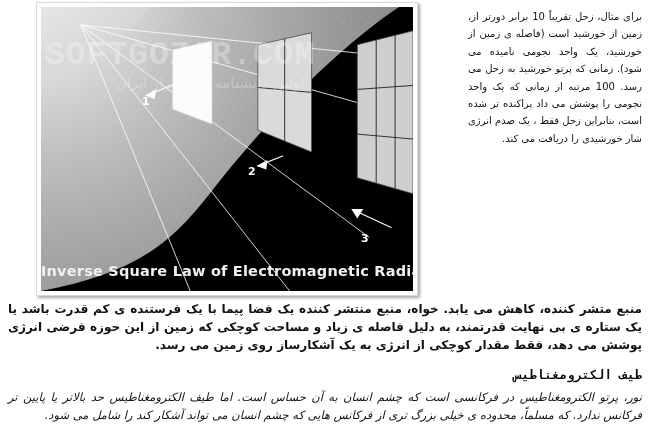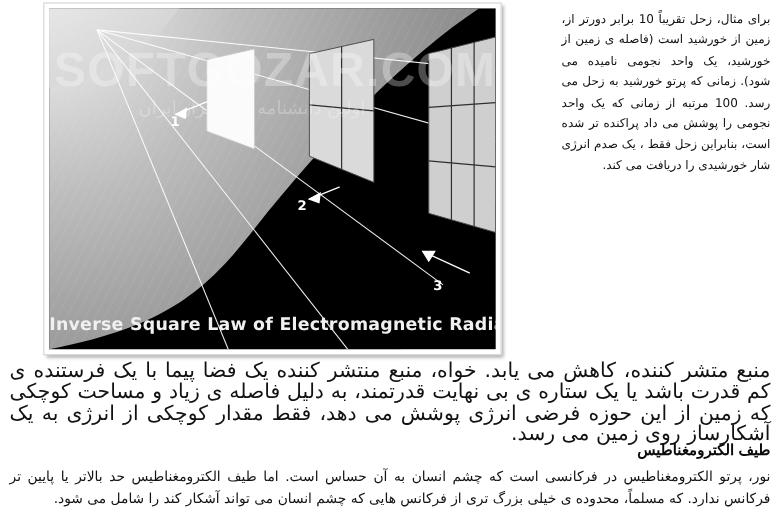--- a/index.html
+++ b/index.html
@@ -121,22 +121,22 @@
   .watermark {
     position: absolute;
     left: 4px;
     top: 32px;
     width: 330px;
     pointer-events: none;
     text-align: left;
     z-index: 6;
   }
   .watermark .wm-main {
-    font-family: Liberation Sans, sans-serif;
-    font-size: 40px;
+    font-family: Liberation Mono, monospace;
+    font-size: 33px;
     font-weight: 700;
     letter-spacing: 1px;
     color: rgba(255,255,255,0.30);
     line-height: 1;
   }
   .watermark .wm-sub {
     margin-top: 3px;
     font-family: "DejaVu Sans", "Liberation Sans", sans-serif;
     font-size: 15px;
     color: rgba(255,255,255,0.27);
@@ -163,52 +163,53 @@
 
   
   .flow-text {
     position: absolute;
     left: 8px;
     right: 8px;
     top: 301px;
     direction: rtl;
     text-align: justify;
     font-family: "DejaVu Sans", "Liberation Sans", sans-serif;
-    font-size: 17px;
+    font-size: 12px;
     line-height: 17.8px;
     color: #121212;
+    font-weight: bold;
   }
   .flow-text p { margin: 0; }
 
   .section-heading {
     position: absolute;
     left: 8px;
     right: 8px;
     top: 367px;
     direction: rtl;
     text-align: right;
-    font-family: Liberation Sans, sans-serif;
+    font-family: Liberation Mono, monospace;
     font-size: 12.5px;
     font-weight: 700;
     color: #0b0b0b;
   }
 
   .flow-text-2 {
     position: absolute;
     left: 8px;
     right: 8px;
     top: 389px;
     direction: rtl;
     text-align: justify;
     font-family: "DejaVu Sans", "Liberation Sans", sans-serif;
     font-size: 11.5px;
     line-height: 17.8px;
     color: #121212;
   }
-  .flow-text-2 p { margin: 0; }
+  .flow-text-2 p { margin: 0; font-style: italic; }
   .clip-bottom {
     position: absolute;
     left: 0; right: 0; top: 428px; height: 6px;
     background: #ffffff;
   }
 </style>
 </head>
 <body>
 
 <div id="page">

